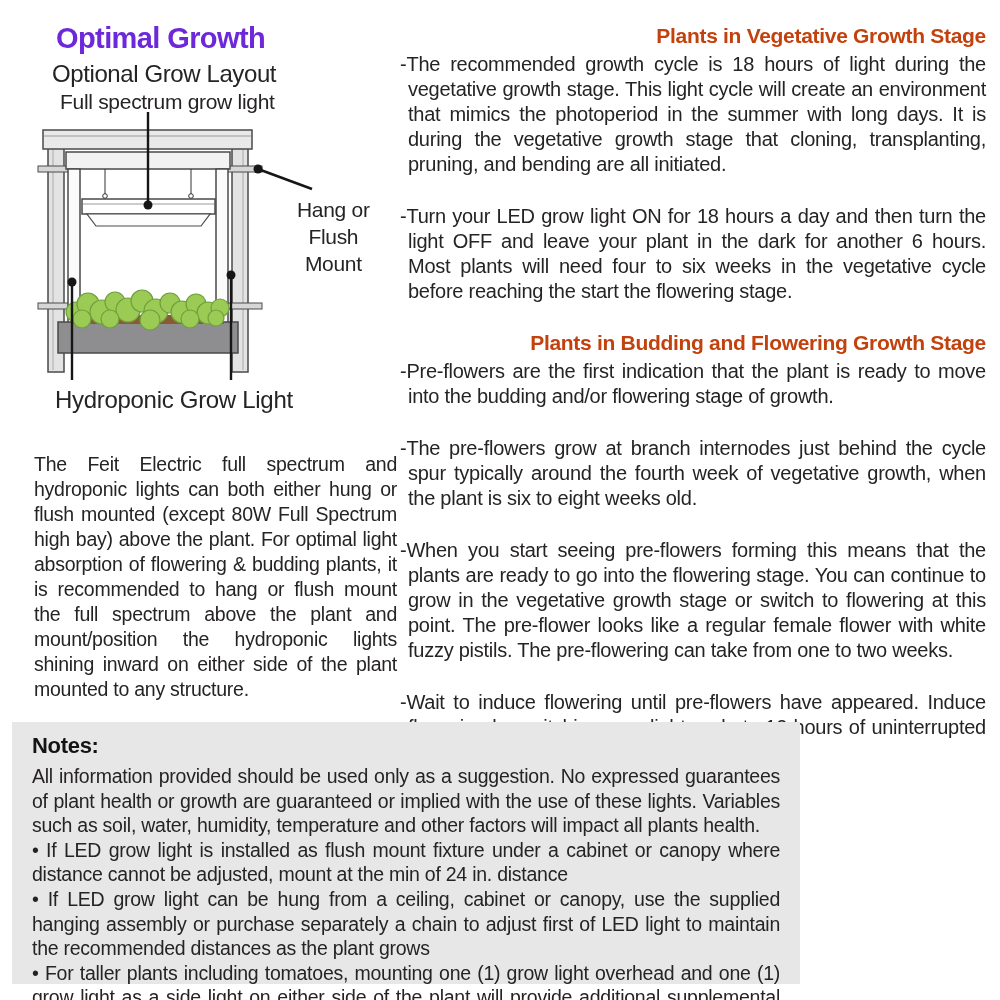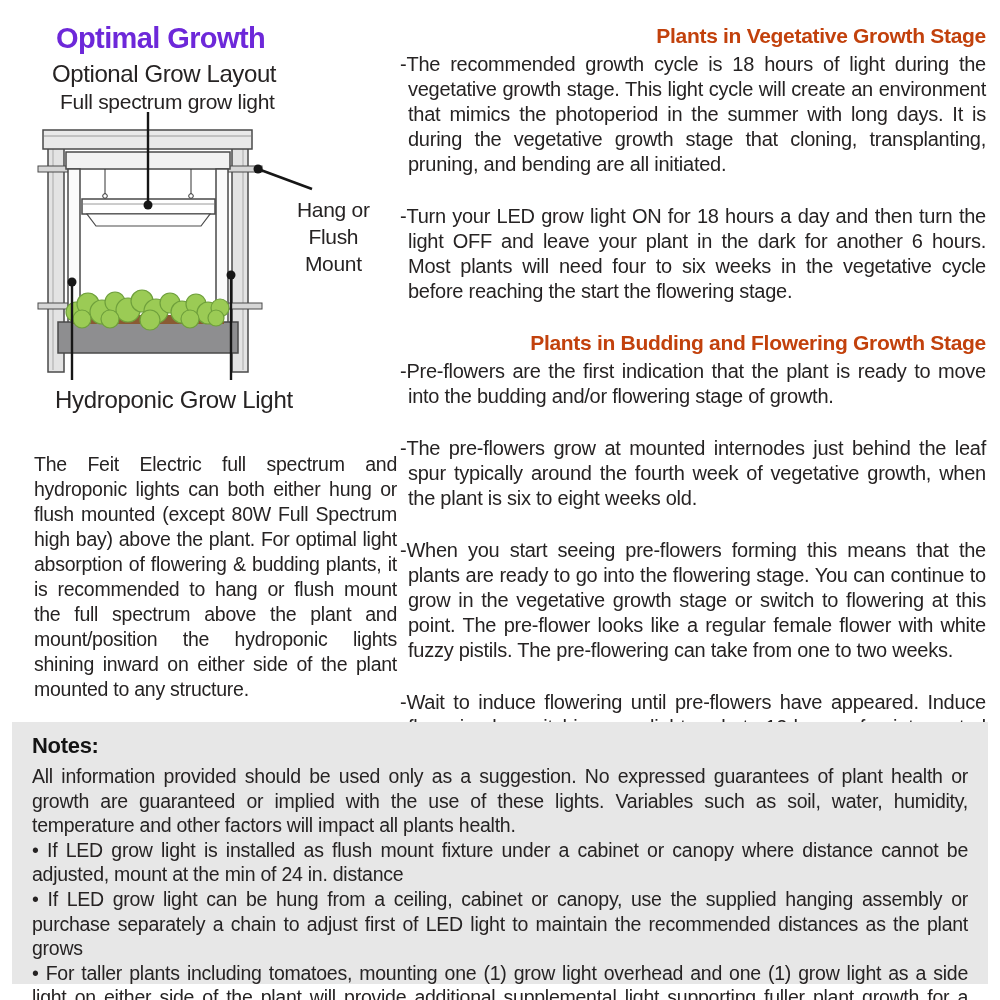--- a/index.html
+++ b/index.html
@@ -21,21 +21,21 @@
   .right-col { position:absolute; left:400px; top:24px; width:586px; }
   .section-heading {
     color:#c2410c; font-size:21px; font-weight:bold; margin:0 0 4px 0; letter-spacing:-0.3px;text-align:right;
   }
   .section-heading.second { margin-top:14px; }
   .right-col p {
     margin:0 0 27px 0; font-size:20px; line-height:25px; text-align:justify;
     padding-left:8px; text-indent:-8px; letter-spacing:-0.25px;
   }
   .notes {
-    position:absolute; left:12px; top:722px; width:976px; height:262px;
+    position:absolute; left:12px; top:722px; width:788px; height:262px;
     background:#e7e7e7; box-sizing:border-box; padding:11px 20px 0 20px;
   }
   .notes-heading { font-size:22px; font-weight:bold; letter-spacing:-0.3px; margin:0 0 5px 0; color:#141414; }
   .notes p { margin:0; font-size:19.5px; line-height:24.6px; text-align:justify; letter-spacing:-0.25px; }
 </style>
 </head>
 <body>
 
 <div class="page">
 
@@ -132,21 +132,21 @@
   <div class="abs" id="bottom-label">Hydroponic Grow Light</div>
   <p class="abs" id="left-paragraph">The Feit Electric full spectrum and hydroponic lights can both either hung or flush mounted (except 80W Full Spectrum high bay) above the plant. For optimal light absorption of flowering &amp; budding plants, it is recommended to hang or flush mount the full spectrum above the plant and mount/position the hydroponic lights shining inward on either side of the plant mounted to any structure.</p>
 
   <div class="right-col">
     <h2 class="section-heading">Plants in Vegetative Growth Stage</h2>
     <p>-The recommended growth cycle is 18 hours of light during the vegetative growth stage. This light cycle will create an environment that mimics the photoperiod in the summer with long days. It is during the vegetative growth stage that cloning, transplanting, pruning, and bending are all initiated.</p>
     <p>-Turn your LED grow light ON for 18 hours a day and then turn the light OFF and leave your plant in the dark for another 6 hours. Most plants will need four to six weeks in the vegetative cycle before reaching the start the flowering stage.</p>
 
     <h2 class="section-heading second">Plants in Budding and Flowering Growth Stage</h2>
     <p>-Pre-flowers are the first indication that the plant is ready to move into the budding and/or flowering stage of growth.</p>
-    <p>-The pre-flowers grow at mounted internodes just behind the leaf spur typically around the fourth week of vegetative growth, when the plant is six to eight weeks old.</p>
+    <p>-The pre-flowers grow at branch internodes just behind the cycle spur typically around the fourth week of vegetative growth, when the plant is six to eight weeks old.</p>
     <p>-When you start seeing pre-flowers forming this means that the plants are ready to go into the flowering stage. You can continue to grow in the vegetative growth stage or switch to flowering at this point. The pre-flower looks like a regular female flower with white fuzzy pistils. The pre-flowering can take from one to two weeks.</p>
     <p>-Wait to induce flowering until pre-flowers have appeared. Induce flowering by switching your light cycle to 12 hours of uninterrupted darkness and 12 hours of light.</p>
   </div>
 
   <div class="notes">
     <div class="notes-heading">Notes:</div>
     <p>All information provided should be used only as a suggestion. No expressed guarantees of plant health or growth are guaranteed or implied with the use of these lights. Variables such as soil, water, humidity, temperature and other factors will impact all plants health.</p>
     <p>• If LED grow light is installed as flush mount fixture under a cabinet or canopy where distance cannot be adjusted, mount at the min of 24 in. distance</p>
     <p>• If LED grow light can be hung from a ceiling, cabinet or canopy, use the supplied hanging assembly or purchase separately a chain to adjust first of LED light to maintain the recommended distances as the plant grows</p>
     <p>• For taller plants including tomatoes, mounting one (1) grow light overhead and one (1) grow light as a side light on either side of the plant will provide additional supplemental light supporting fuller plant growth for a bushy plant.</p>

